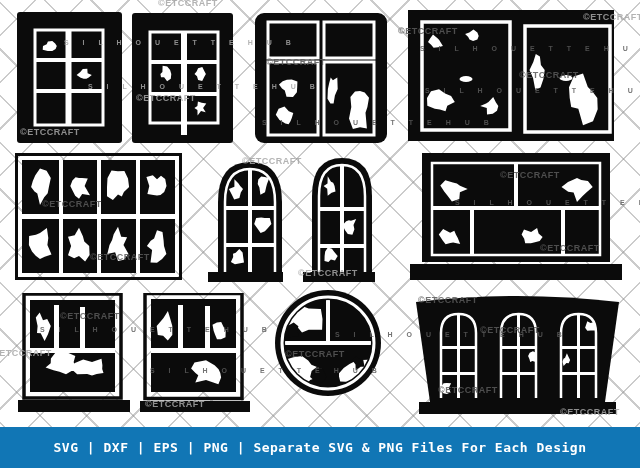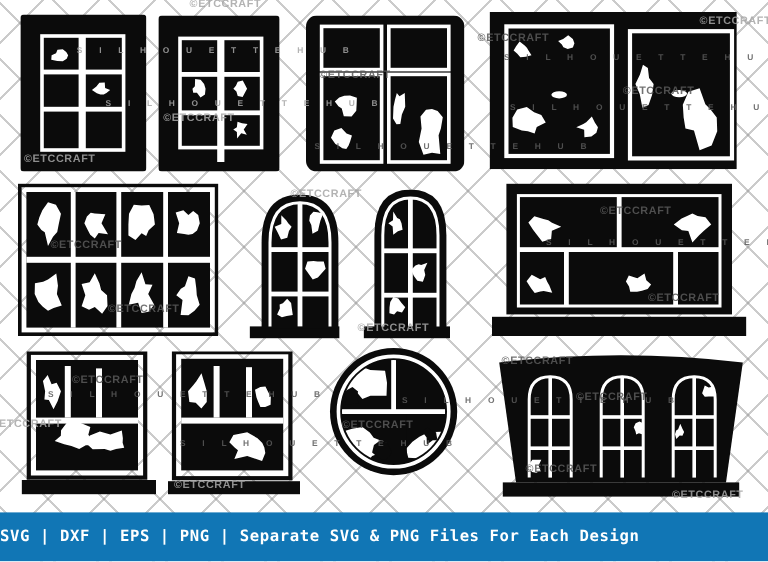--- a/index.html
+++ b/index.html
@@ -12,21 +12,21 @@
     font-family:"Liberation Sans", sans-serif;
   }
   .design{position:absolute;z-index:1;}
   .design svg{display:block;}
   .wm{position:absolute;z-index:2;font-weight:bold;font-size:9px;letter-spacing:.5px;white-space:nowrap;opacity:.85;}
   .wm-on-white{color:#a6a6a6;}
   .wm-on-black{color:#5a5a5a;}
   .wm-hub{font-size:7px;letter-spacing:6px;font-weight:bold;}
   #footer{
     position:absolute;left:0;top:427px;width:640px;height:41px;z-index:3;
-    display:flex;align-items:center;justify-content:flex-start;
+    display:flex;align-items:center;justify-content:center;
   }
   #footer span{
     font-family:"DejaVu Sans Mono", monospace;
     font-size:13px;letter-spacing:.5px;font-weight:bold;
   }
 </style>
 </head>
 <body>
 
 <div id="canvas">

